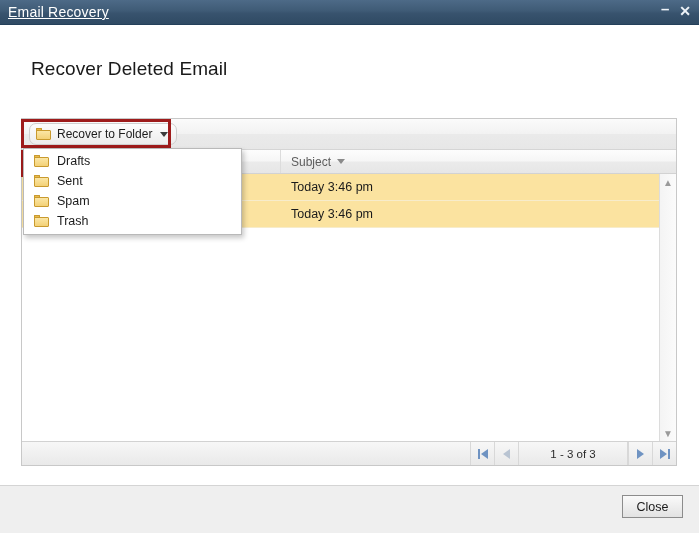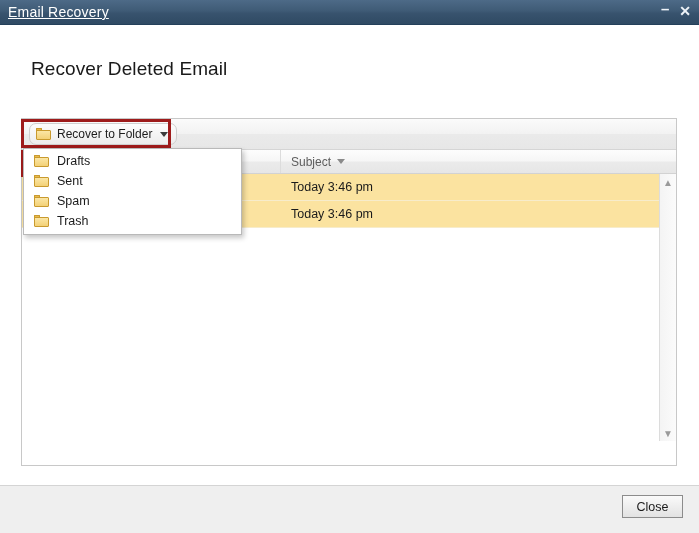--- a/index.html
+++ b/index.html
@@ -407,20 +407,41 @@
         <div class="cell-subject">recover</div>
         <div class="cell-received">Today 3:46 pm</div>
       </div>
     </div>
 
     <div class="vscroll">
       <div class="arrow up">▲</div>
       <div class="arrow down">▼</div>
     </div>
 
+    <div class="pager">
+      <div class="pg-btn">
+        <span class="pg-grp">
+            <span class="bar-l"></span>
+            <span class="tri-l-on"></span>
+          </span>
+      </div>
+      <div class="pg-btn">
+        <span class="tri-l"></span>
+      </div>
+      <div class="pg-info">1 - 3 of 3</div>
+      <div class="pg-btn">
+        <span class="tri-r"></span>
+      </div>
+      <div class="pg-btn">
+        <span class="pg-grp">
+            <span class="tri-r"></span>
+            <span class="bar-r"></span>
+          </span>
+      </div>
+    </div>
   </div>
 </div>
 
 <div class="menu">
   <div class="menu-item">
     <span class="folder-ico">
       <span class="tab"></span>
         <span class="body"></span>
     </span>
     <span>Drafts</span>

